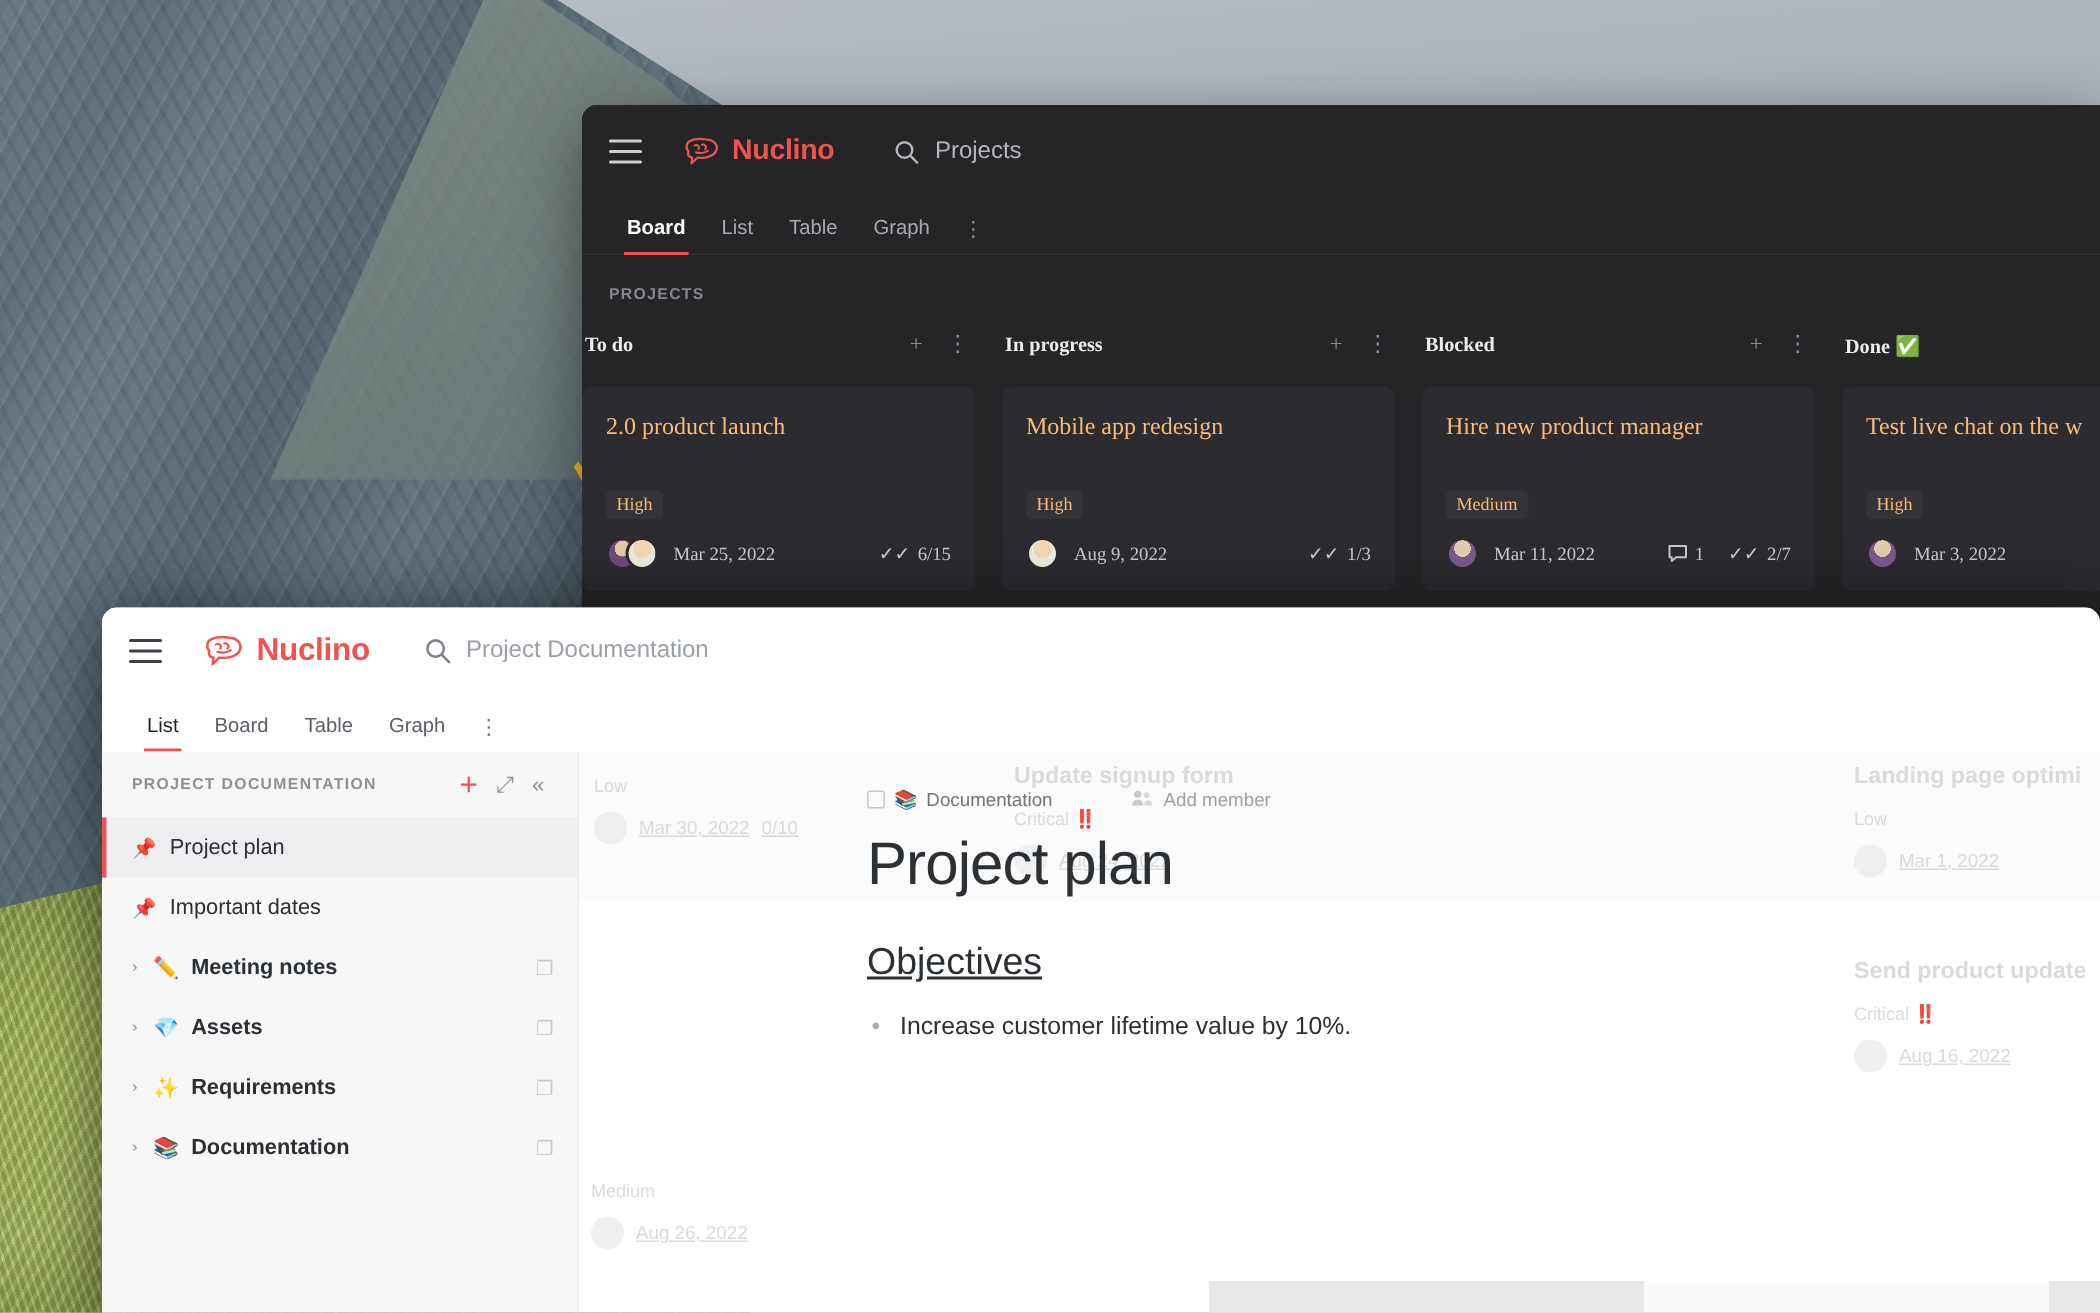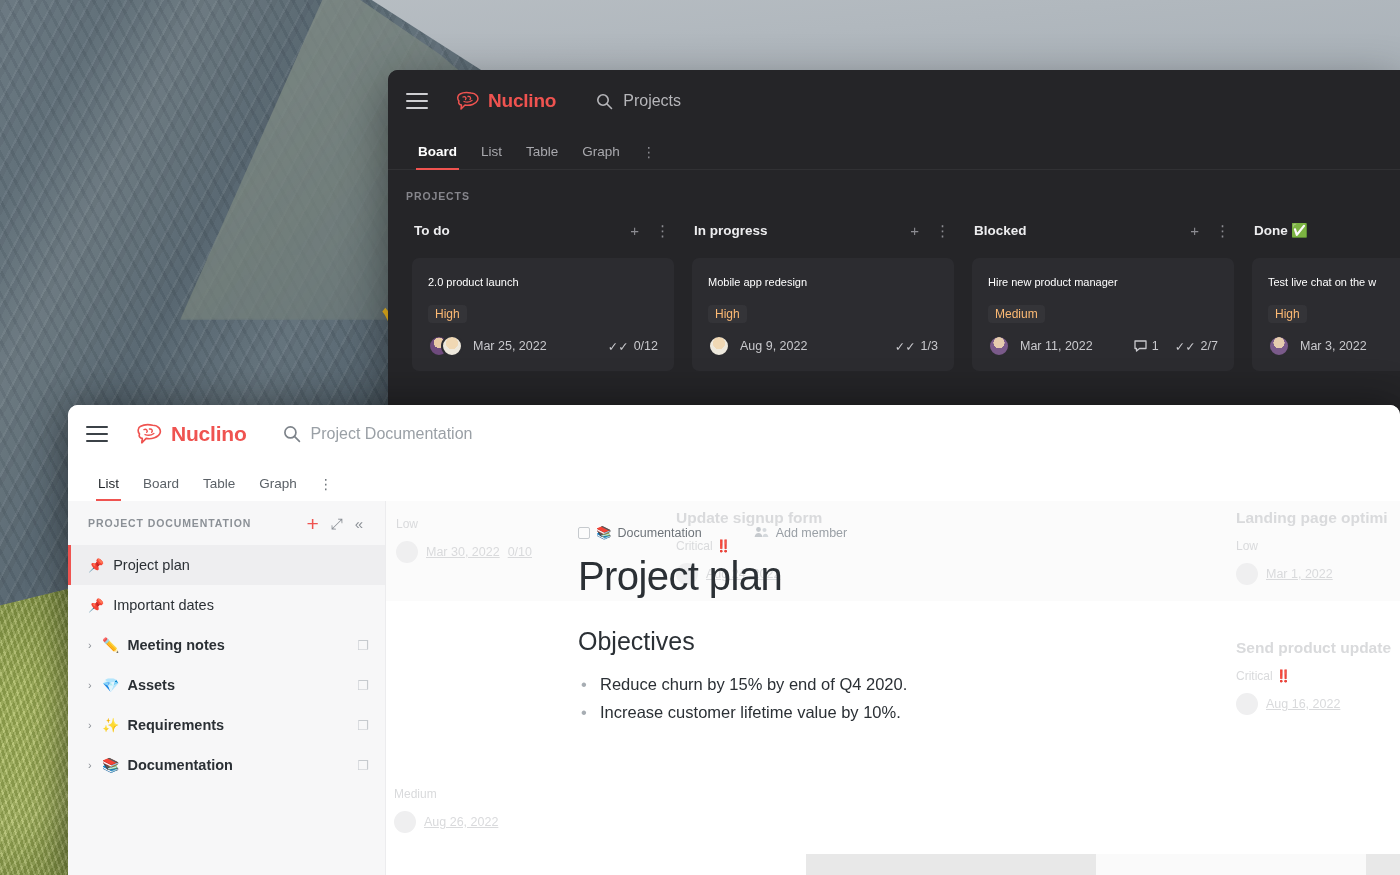--- a/index.html
+++ b/index.html
@@ -88,30 +88,30 @@
   .dk-search-text { color:#b6b6ba; font-size:16px; }
 
   .dk-tabs { display:flex; align-items:flex-end; gap:0; padding: 0 0 0 18px; height: 38px; border-bottom: 1px solid #313134; }
   .dk-tab { color:#a9a9ae; font-size:13.5px; padding: 0 12px 10px 12px; cursor:pointer; position:relative; }
   .dk-tab.active { color:#fff; font-weight:bold; }
   .dk-tab.active::after { content:""; position:absolute; left:10px; right:10px; bottom:-1px; height:2px; background:#ef5350; }
   .dk-kebab { color:#8c8c92; font-size:14px; padding: 0 10px 10px 10px; cursor:pointer; letter-spacing:1px; line-height:1; }
 
   .dk-section-label { color:#86868c; font-size:10.5px; letter-spacing:.9px; font-weight:bold; padding: 20px 0 0 18px; }
 
-  .dk-board { display:flex; gap:0; padding: 16px 0 0 24px; }
+  .dk-board { display:flex; gap:0; padding: 16px 0 0 0; font-family: Liberation Serif, serif; }
   .dk-col { width: 280px; flex: 0 0 280px; }
   .dk-col-head { display:flex; align-items:center; padding: 0 14px 0 2px; height: 24px; }
   .dk-col-title { font-size:13.5px; font-weight:bold; color:#ededef; flex:1; }
   .dk-col-plus, .dk-col-kebab { color:#8c8c92; font-size:15px; padding: 0 8px; cursor:pointer; line-height:1; }
   .dk-card {
     margin: 16px 18px 14px 0; background:#2c2c30; border-radius:7px;
     padding: 18px 16px 14px 16px; cursor:pointer;
   }
-  .dk-card-title { font-size:11px; color:#ffffff; margin-bottom: 16px; }
+  .dk-card-title { font-size:16px; color:#fdba74; margin-bottom: 33px; }
   .dk-prio { display:inline-block; font-size:12px; color:#fdba74; background:#343438; border-radius:4px; padding:2px 7px; margin-bottom:12px; }
   .dk-meta { display:flex; align-items:center; gap:0; font-size:12.5px; color:#c9c9cd; }
   .avstack { display:flex; margin-right:10px; }
   .av { width:22px; height:22px; border-radius:50%; border:2px solid #2c2c30; background:#8e7ab5; }
   .av + .av { margin-left:-9px; }
   .av-a { background: radial-gradient(circle at 50% 32%, #e8c9a6 0 34%, #6e4a7d 35% 100%); }
   .av-b { background: radial-gradient(circle at 50% 34%, #f0d8b4 0 40%, #eee9dd 41% 100%); }
   .av-c { background: radial-gradient(circle at 50% 32%, #e5cbae 0 36%, #7a5a8a 37% 100%); }
   .dk-date { margin-right: auto; }
   .dk-chip { display:flex; align-items:center; gap:5px; margin-left:16px; white-space:nowrap; }
@@ -157,21 +157,21 @@
   .sb-dup { color:#c6cace; font-size:13px; margin-right:16px; }
 
   
   .lt-doc { flex:1; position:relative; background:#fff; overflow:hidden; }
   .doc-inner { padding: 24px 0 0 0; position:relative; z-index:2; }
   .doc-crumbs { display:flex; align-items:center; gap:0; padding-left:192px; font-size:12.5px; color:#6e747a; }
   .crumb { display:flex; align-items:center; gap:6px; }
   .crumb-box { width:12px; height:12px; border:1.5px solid #c6cace; border-radius:2px; }
   .crumb-add { display:flex; gap:7px; margin-left:52px; color:#9aa0a6; cursor:pointer; }
   .doc-title { padding-left:192px; font-size:40px; font-weight:normal; color:#2b3035; margin-top:14px; letter-spacing:-.6px; }
-  .doc-h2 { padding-left:192px; font-size:25px; color:#2b3035; margin-top:28px; font-weight:normal; }
+  .doc-h2 { padding-left:192px; font-size:25px; color:#2b3035; margin-top:28px; font-weight:normal;text-decoration:underline; }
   .doc-ul { padding-left:192px; margin-top:14px; list-style:none; }
   .doc-ul li { font-size:16.5px; color:#2b3035; line-height:28px; position:relative; padding-left:22px; }
   .doc-ul li::before { content:"•"; position:absolute; left:3px; color:#a7adb3; }
 
   
   .gantt { position:absolute; left:420px; top:353px; width:845px; height:120px; background:#fafafa; overflow:hidden; z-index:2; }
   .g-band { position:absolute; top:0; height:120px; background:#e8e8e8; }
 
   
   .ghost { position:absolute; z-index:1; pointer-events:none; color:#d9dadc; }
@@ -242,21 +242,21 @@
         <div class="dk-card-title">2.0 product launch</div>
         <div class="dk-prio">High</div>
         <div class="dk-meta">
           <span class="avstack">
             <span class="av av-a"></span>
             <span class="av av-b"></span>
           </span>
           <span class="dk-date">Mar 25, 2022</span>
           <span class="dk-chip">
             <span>✓✓</span>
-            <span>0/12</span>
+            <span>6/15</span>
           </span>
         </div>
       </div>
     </div>
 
     <div class="dk-col">
       <div class="dk-col-head">
         <span class="dk-col-title">In progress</span>
         <span class="dk-col-plus">+</span>
         <span class="dk-col-kebab">⋮</span>
@@ -471,21 +471,20 @@
               <path d="M0.6 11c.3-2.6 1.9-3.9 3.9-3.9S8.1 8.4 8.4 11z" fill="#c6cace"></path>
               <path d="M8.6 11c.2-2.1 1.3-3.3 2.9-3.3S14.2 9 14.4 11z" fill="#d5d9dd"></path>
             </svg>
             <span>Add member</span>
           </span>
         </div>
 
         <h1 class="doc-title">Project plan</h1>
         <h2 class="doc-h2">Objectives</h2>
         <ul class="doc-ul">
-          <li>Reduce churn by 15% by end of Q4 2020.</li>
           <li>Increase customer lifetime value by 10%.</li>
         </ul>
       </div>
 
       <div class="gantt">
         <div class="g-band" style="left:0px; width:290px;"></div>
         <div class="g-band" style="left:560px; width:285px;"></div>
 
       </div>
 

